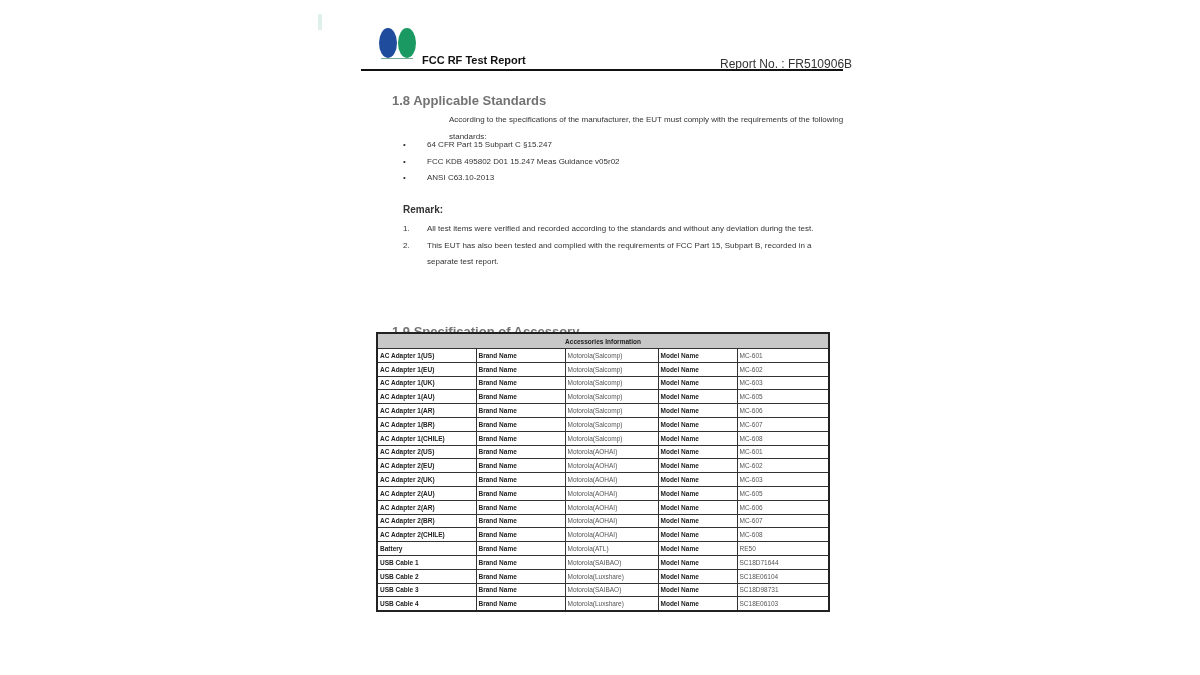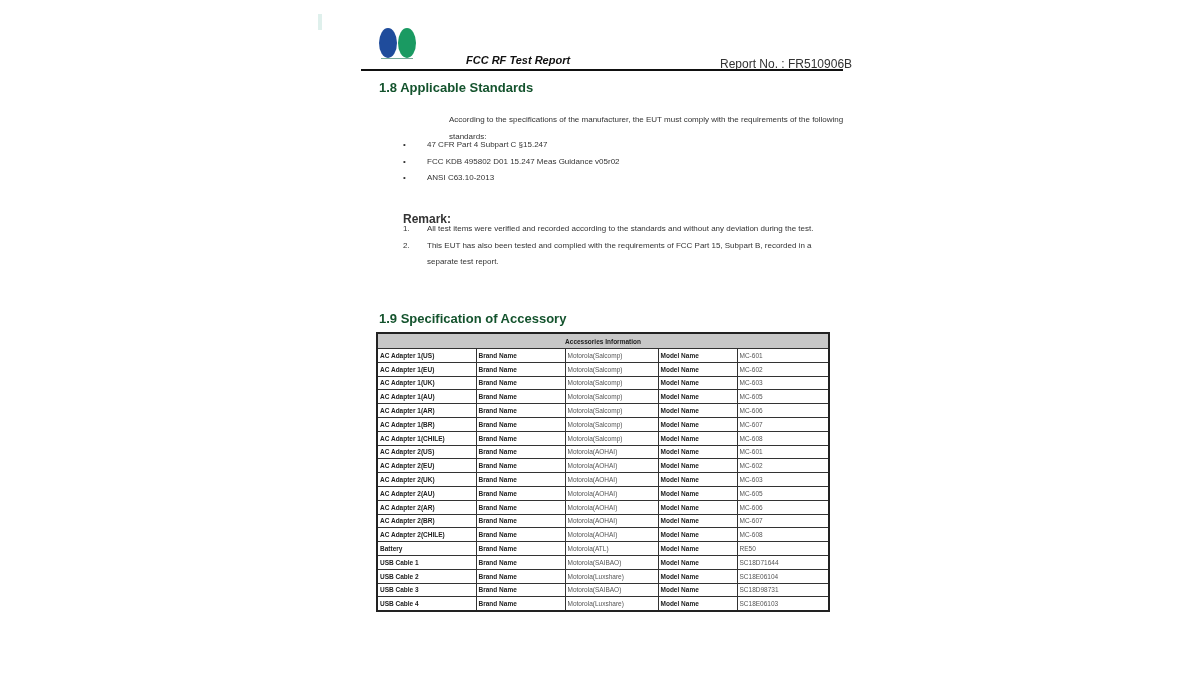--- a/index.html
+++ b/index.html
@@ -6,32 +6,32 @@
   body {
     width: 1200px; height: 675px; background: #ffffff; position: relative; overflow: hidden;
     font-family: "Liberation Sans", sans-serif; color: #222;
   }
   .page { position: absolute; left: 318px; top: 0; width: 566px; height: 675px; background: #fff; }
   .edge-l { position: absolute; left: 318px; top: 14px; width: 4px; height: 16px; background: #dff0ec; }
   .logo { position: absolute; left: 379px; top: 28px; width: 38px; height: 32px; }
   .logo .b { position: absolute; left: 0; top: 0; width: 18px; height: 30px; border-radius: 50%; background: #1f4c9c; }
   .logo .g { position: absolute; left: 19px; top: 0; width: 18px; height: 30px; border-radius: 50%; background: #1a9a62; }
   .logo .line { position: absolute; left: 2px; top: 30px; width: 32px; height: 1px; background: #7a9; }
-  .hdr-title { position: absolute; left: 422px; top: 54px; font-size: 11px; font-weight: bold; font-style: italic; color: #111; margin-left: 44px; }
+  .hdr-title { position: absolute; left: 422px; top: 54px; font-size: 11px; font-weight: bold; color: #111; }
   .hdr-report { position: absolute; left: 720px; top: 57px; font-size: 12px; color: #333; }
   .hdr-rule { position: absolute; left: 361px; top: 69px; width: 482px; height: 2px; background: #111; }
-  h2 { position: absolute; margin: 0; font-size: 13px; font-weight: bold; color: #14532d; }
+  h2 { position: absolute; margin: 13px; font-size: 13px; font-weight: bold; color: #737373; }
   .h18 { left: 379px; top: 80px; }
   .h19 { left: 379px; top: 311px; text-align: right; }
   .para { position: absolute; left: 403px; width: 425px; font-size: 8px; line-height: 16.5px; color: #333; }
   .p-intro { top: 112px; margin-left: 46px; }
   .bullets { position: absolute; left: 403px; top: 137px; font-size: 8px; line-height: 16.5px; color: #333; }
   .bullets .row { display: flex; }
   .bullets .dot { width: 24px; }
-  .remark-label { position: absolute; left: 403px; top: 212px; font-size: 12px; font-weight: bold; color: #333; }
+  .remark-label { position: absolute; left: 403px; top: 204px; font-size: 10px; font-weight: bold; color: #333; }
   .remarks { position: absolute; left: 403px; top: 221px; width: 425px; font-size: 8px; line-height: 16.5px; color: #333; }
   .remarks .row { display: flex; }
   .remarks .num { width: 24px; flex: none; }
   table.acc {
     position: absolute; left: 376px; top: 332px; width: 452px; border-collapse: collapse;
     border: 2px solid #222; font-size: 6.5px; table-layout: fixed;
   }
   table.acc td { border: 1px solid #333; padding: 0 2px; height: 12.8px; white-space: nowrap; overflow: hidden; }
   table.acc th { background: #c8c8c8; border: 1px solid #333; font-weight: bold; font-size: 6.5px; height: 12px; }
   td.b { font-weight: bold; color: #222; }
@@ -51,21 +51,21 @@
 <div class="hdr-title">FCC RF Test Report</div>
 <div class="hdr-report">Report No. : FR510906B</div>
 <div class="hdr-rule"></div>
 
 <h2 class="h18">1.8  Applicable Standards</h2>
 <div class="para p-intro">According to the specifications of the manufacturer, the EUT must comply with the requirements of the following standards:</div>
 
 <div class="bullets">
   <div class="row">
     <span class="dot">•</span>
-    <span>47 CFR Part 4 Subpart C §15.247</span>
+    <span>64 CFR Part 15 Subpart C §15.247</span>
   </div>
   <div class="row">
     <span class="dot">•</span>
     <span>FCC KDB 495802 D01 15.247 Meas Guidance v05r02</span>
   </div>
   <div class="row">
     <span class="dot">•</span>
     <span>ANSI C63.10-2013</span>
   </div>
 </div>

